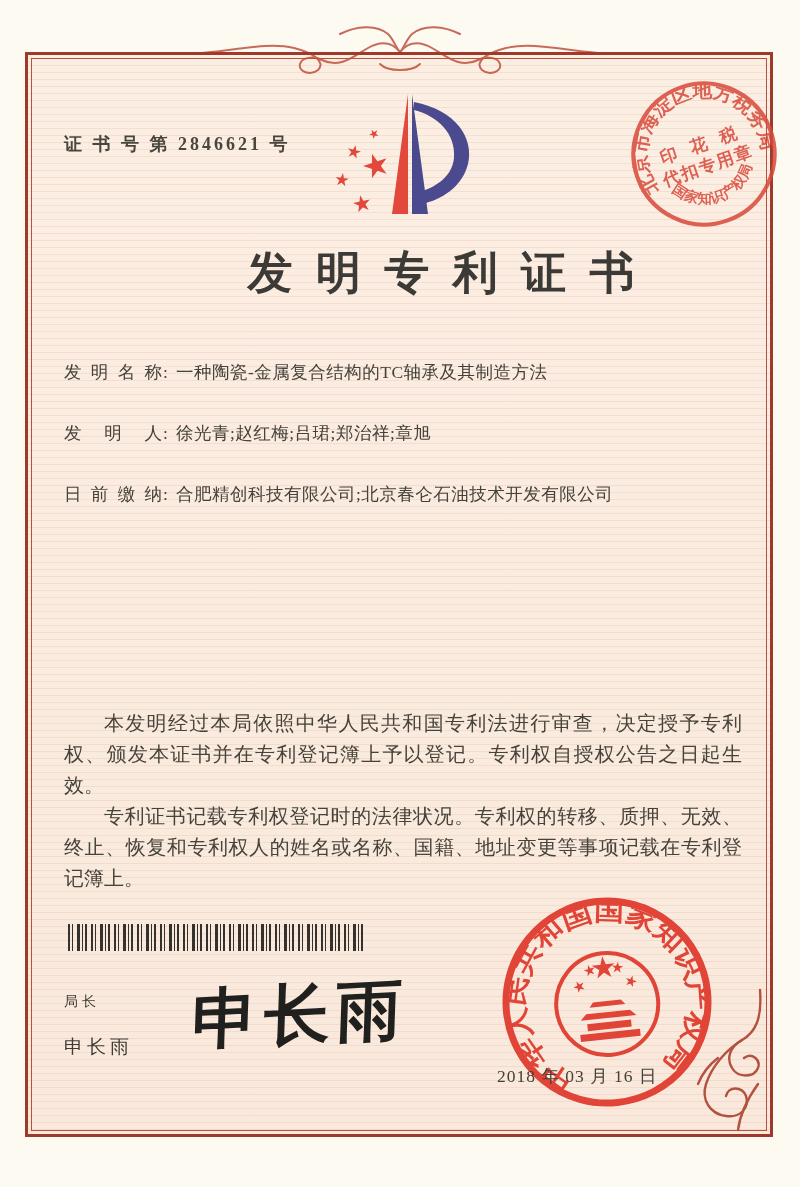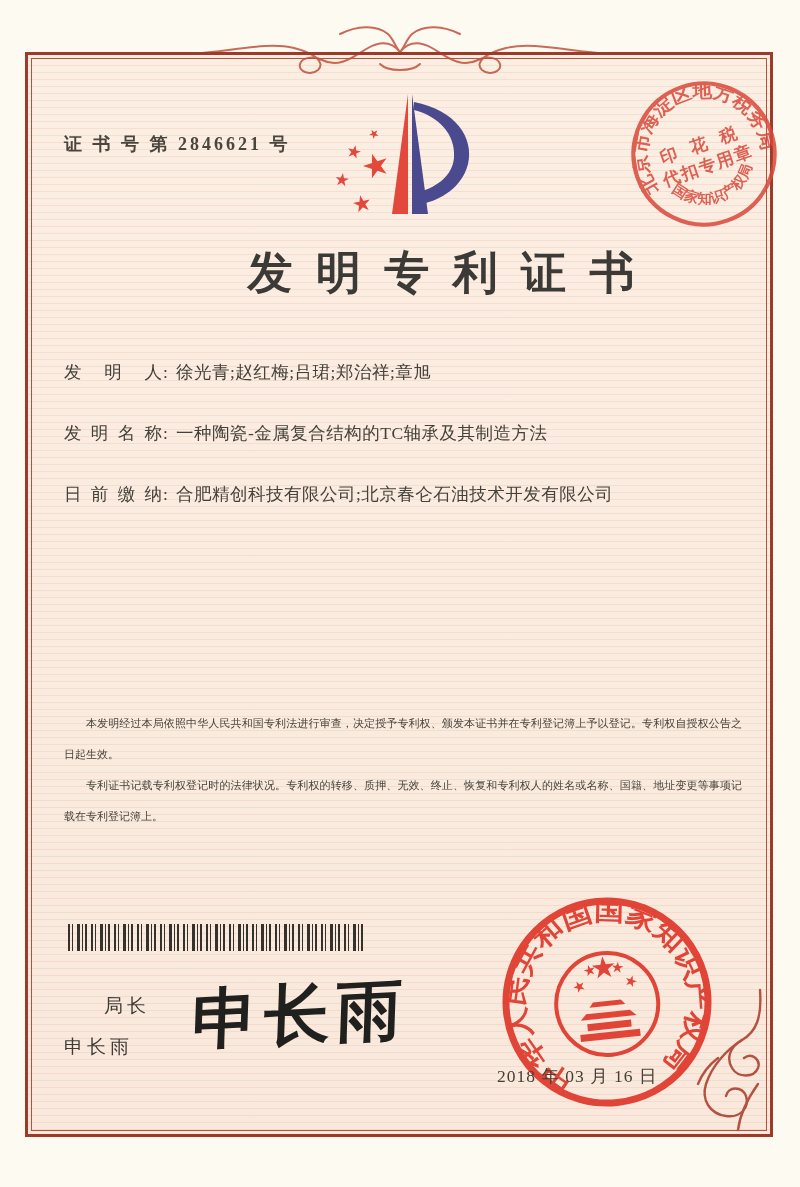--- a/index.html
+++ b/index.html
@@ -36,33 +36,33 @@
   .fields{position:absolute;left:64px;top:360px;width:680px;}
   .field-row{position:relative;height:61px;font-size:17.5px;color:#44413a;}
   .field-label{
     display:inline-block;width:98px;text-align:justify;text-align-last:justify;
     vertical-align:top;
   }
   .field-colon{display:inline-block;margin:0 8px 0 1px;}
   .field-value{letter-spacing:.5px;}
   .paragraphs{
     position:absolute;left:64px;top:708px;width:678px;
-    font-size:11px;line-height:31px;text-align:justify;color:#46433b;
+    font-size:20px;line-height:31px;text-align:justify;color:#46433b;
   }
   .paragraphs p{margin:0;text-indent:2em;}
   .barcode{
     position:absolute;left:68px;top:924px;width:296px;height:27px;
     background:repeating-linear-gradient(90deg,
       #35322d 0 2px, rgba(0,0,0,0) 2px 4px,
       #35322d 4px 5px, rgba(0,0,0,0) 5px 9px,
       #35322d 9px 12px, rgba(0,0,0,0) 12px 14px,
       #35322d 14px 15px, rgba(0,0,0,0) 15px 17px,
       #35322d 17px 19px, rgba(0,0,0,0) 19px 23px);
   }
-  .director-label{position:absolute;left:64px;top:993px;font-size:19px;letter-spacing:4px;color:#3e3b34;margin-left:40px;}
+  .director-label{position:absolute;left:64px;top:993px;font-size:14px;letter-spacing:4px;color:#3e3b34;}
   .director-name{position:absolute;left:64px;top:1034px;font-size:19px;letter-spacing:4px;color:#3e3b34;}
   .signature{
     position:absolute;left:192px;top:968px;width:300px;
     font-size:66px;color:#20201e;font-weight:bold;
     transform:rotate(-3deg) skewX(-5deg);letter-spacing:6px;white-space:nowrap;
   }
   .main-seal{position:absolute;left:497px;top:892px;width:220px;height:220px;transform:rotate(-6deg);opacity:.93;}
   .seal-date{
     position:absolute;left:497px;top:1064px;font-size:17.5px;letter-spacing:1px;color:#453f35;
   }
@@ -110,24 +110,24 @@
     <use href="#star" transform="translate(44,42) scale(5) rotate(-30)"></use>
     <use href="#star" transform="translate(12,88) scale(7) rotate(8)"></use>
     <use href="#star" transform="translate(32,112) scale(9) rotate(-12)"></use>
   </g>
 </svg>
 
 <div class="cert-title">发明专利证书</div>
 
 <div class="fields">
   <div class="field-row">
-    <span class="field-label">发明人</span><span class="field-colon">:</span><span class="field-value">徐光青;赵红梅;吕珺;郑治祥;章旭</span>
+    <span class="field-label">发明名称</span><span class="field-colon">:</span><span class="field-value">一种陶瓷-金属复合结构的TC轴承及其制造方法</span>
   </div>
   <div class="field-row">
-    <span class="field-label">发明名称</span><span class="field-colon">:</span><span class="field-value">一种陶瓷-金属复合结构的TC轴承及其制造方法</span>
+    <span class="field-label">发明人</span><span class="field-colon">:</span><span class="field-value">徐光青;赵红梅;吕珺;郑治祥;章旭</span>
   </div>
   <div class="field-row">
     <span class="field-label">日前缴纳</span><span class="field-colon">:</span><span class="field-value">合肥精创科技有限公司;北京春仑石油技术开发有限公司</span>
   </div>
 </div>
 
 <div class="paragraphs">
   <p>本发明经过本局依照中华人民共和国专利法进行审查，决定授予专利权、颁发本证书并在专利登记簿上予以登记。专利权自授权公告之日起生效。</p>
   <p>专利证书记载专利权登记时的法律状况。专利权的转移、质押、无效、终止、恢复和专利权人的姓名或名称、国籍、地址变更等事项记载在专利登记簿上。</p>
 </div>

